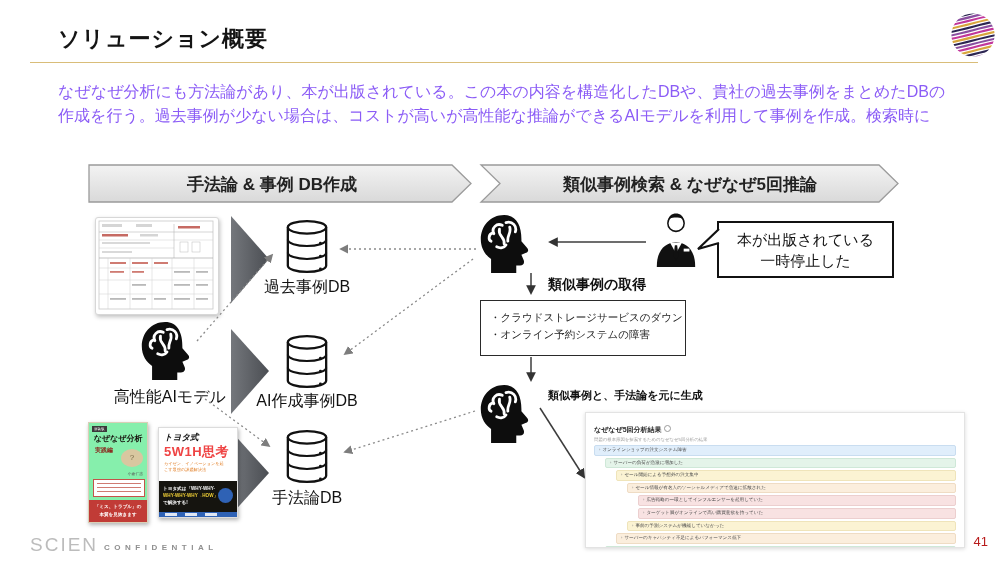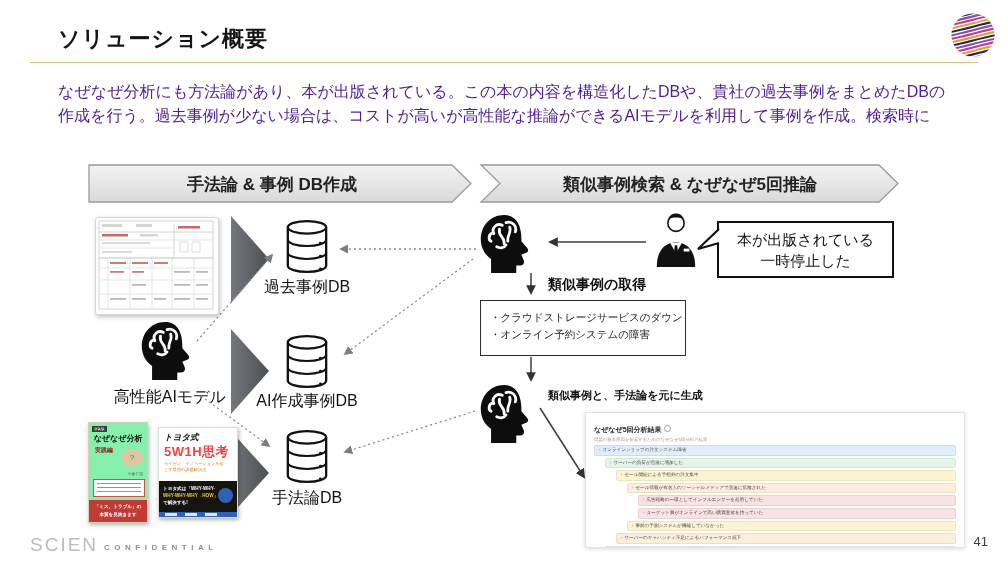--- a/index.html
+++ b/index.html
@@ -9,21 +9,21 @@
   svg{display:block;}
 
   
   #bg-layer{position:absolute;left:0;top:0;z-index:1;}
   .content{z-index:10;}
   #fg-layer{position:absolute;left:0;top:0;z-index:50;pointer-events:none;}
 
   
   .slide-title{left:58px;top:24px;font-size:22px;font-weight:bold;letter-spacing:1px;color:#141414;}
   .title-rule{left:30px;top:62px;width:948px;height:1px;background:#d9bd79;}
-  .intro{left:58px;top:80px;width:902px;font-size:16px;line-height:23.5px;color:#4c1d95;}
+  .intro{left:58px;top:80px;width:902px;font-size:16px;line-height:23.5px;color:#8b5cf6;}
 
   
   .banner-label{font-size:17px;font-weight:bold;color:#222;text-align:center;}
   .banner1-label{left:92px;top:173px;width:360px;}
   .banner2-label{left:500px;top:173px;width:380px;}
 
   
   .icon-box{display:flex;align-items:center;justify-content:center;}
   .db-label{width:150px;text-align:center;font-size:16px;font-weight:500;color:#111;}
   .ai-label{left:76px;top:387px;width:150px;text-align:right;font-size:16px;font-weight:500;color:#111;}
@@ -77,21 +77,21 @@
   .lvl0{margin-left:0;} .lvl1{margin-left:11px;} .lvl2{margin-left:22px;} .lvl3{margin-left:33px;} .lvl4{margin-left:44px;}
   .tone-blue{background:#e0eefb;border-color:#c9ddf0;}
   .tone-green{background:#e4f4e9;border-color:#cfe8d8;}
   .tone-yellow{background:#fbf3d3;border-color:#efe4ba;}
   .tone-cream{background:#fbeedd;border-color:#efdcc4;}
   .tone-pink{background:#f8e2e2;border-color:#eccfcf;}
 
   
   .scien-logo{left:30px;top:534px;font-size:19px;font-weight:400;letter-spacing:2px;color:#bcbcbc;}
   .confidential{left:104px;top:543px;font-size:8px;font-weight:600;letter-spacing:4.5px;color:#8f8f8f;}
-  .page-number{left:958px;top:534px;width:30px;text-align:right;font-size:13px;color:#404040;}
+  .page-number{left:958px;top:534px;width:30px;text-align:right;font-size:13px;color:#b91c1c;}
   .corner-logo{left:949px;top:11px;}
 </style>
 </head>
 <body>
 
 <div id="slide">
 
   <svg id="bg-layer" width="1008" height="568">
     <defs>
       <linearGradient id="gBanner" x1="0" y1="0" x2="0" y2="1">

